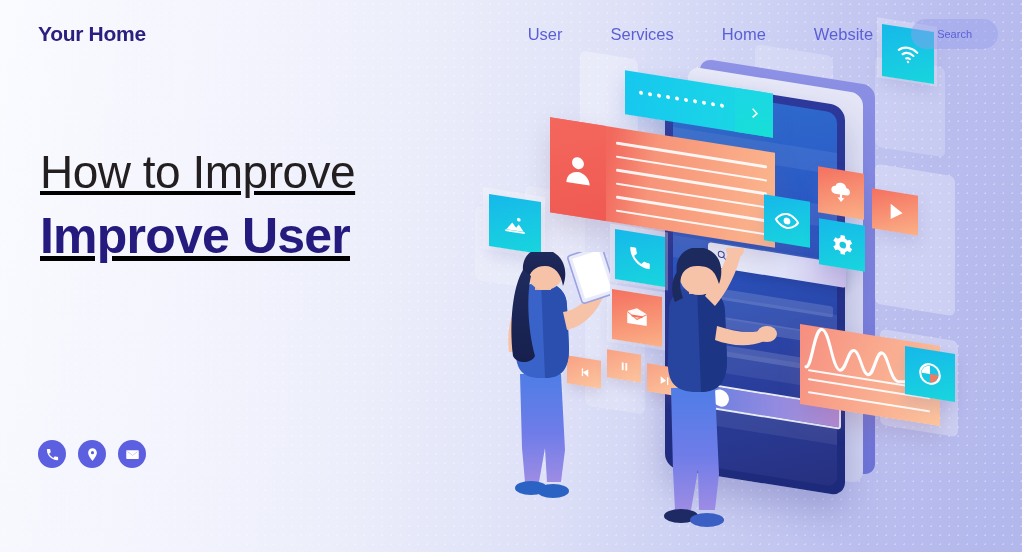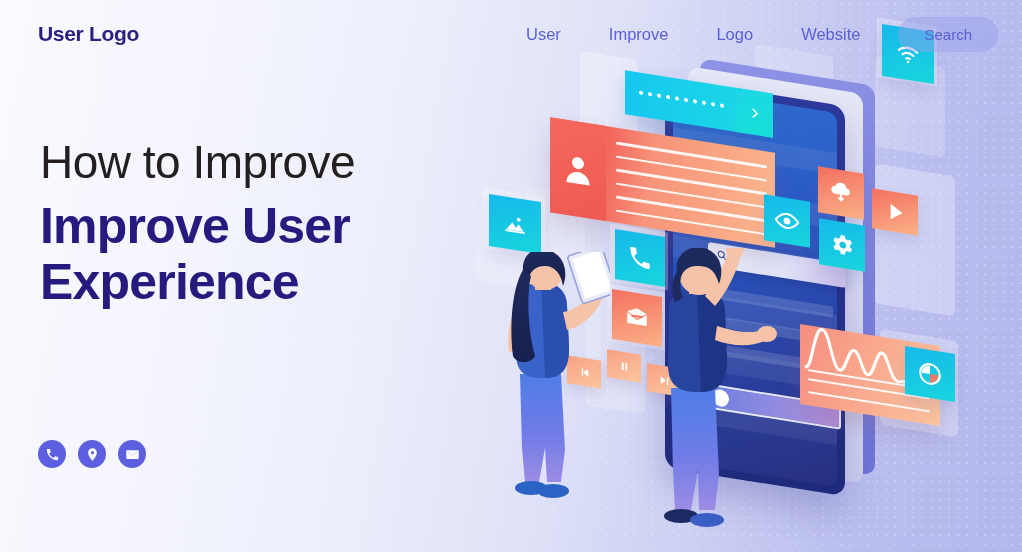--- a/index.html
+++ b/index.html
@@ -45,30 +45,30 @@
   }
   .nav {
     margin-left:auto; display:flex; align-items:center; gap:0;
   }
   .nav-link {
     font-size:16.5px; color:#5b5fd6;
     padding:8px 24px; white-space:nowrap; cursor:pointer;
   }
   .search-btn {
     margin-left:14px;
-    font-size:15px; color:#5b5fd6;
+    font-size:11px; color:#5b5fd6;
     background:rgba(151,157,235,.45);
     border:none; border-radius:20px;
     padding:9px 26px; cursor:pointer;
     font-family:"Liberation Sans", sans-serif;
     white-space:nowrap;
   }
 
   
-  .hero { position:absolute; left:40px; top:138px; z-index:30; }
+  .hero { position:absolute; left:40px; top:148px; z-index:30;text-decoration:underline; }
   .head-1 {
     font-size:46px; color:#231f20; font-weight:normal;
     letter-spacing:-.5px; line-height:1.08; white-space:nowrap;
   }
   .head-2 {
     font-size:50px; color:#251a7e; font-weight:bold;
     letter-spacing:-.8px; line-height:1.12; margin-top:10px;
     white-space:nowrap;
   }
   .head-3 {
@@ -224,34 +224,33 @@
   .person { position:absolute; }
   .person svg { display:block; }
 </style>
 </head>
 <body>
 
 <div class="page">
   <div class="dots"></div>
 
   <div class="header">
-    <div class="logo">User Logo</div>
+    <div class="logo">Your Home</div>
     <nav class="nav">
       <a class="nav-link">User</a>
-      <a class="nav-link">Improve</a>
-      <a class="nav-link">Logo</a>
+      <a class="nav-link">Services</a>
+      <a class="nav-link">Home</a>
       <a class="nav-link">Website</a>
       <button class="search-btn">Search</button>
     </nav>
   </div>
 
   <div class="hero">
     <div class="head-1">How to Improve</div>
     <div class="head-2">Improve User</div>
-    <div class="head-3">Experience</div>
   </div>
 
   <div class="socials">
     <div class="soc">
       <svg viewBox="0 0 24 24">
           <path d="M6.6 10.8c1.4 2.8 3.8 5.1 6.6 6.6l2.2-2.2c.3-.3.7-.4 1-.2 1.2.4 2.4.6 3.6.6.6 0 1 .4 1 1V20c0 .6-.4 1-1 1C10.6 21 3 13.4 3 4c0-.6.4-1 1-1h3.5c.6 0 1 .4 1 1 0 1.3.2 2.5.6 3.6.1.4 0 .8-.2 1.1l-2.3 2.1z"></path>
         </svg>
     </div>
     <div class="soc">
       <svg viewBox="0 0 24 24">

